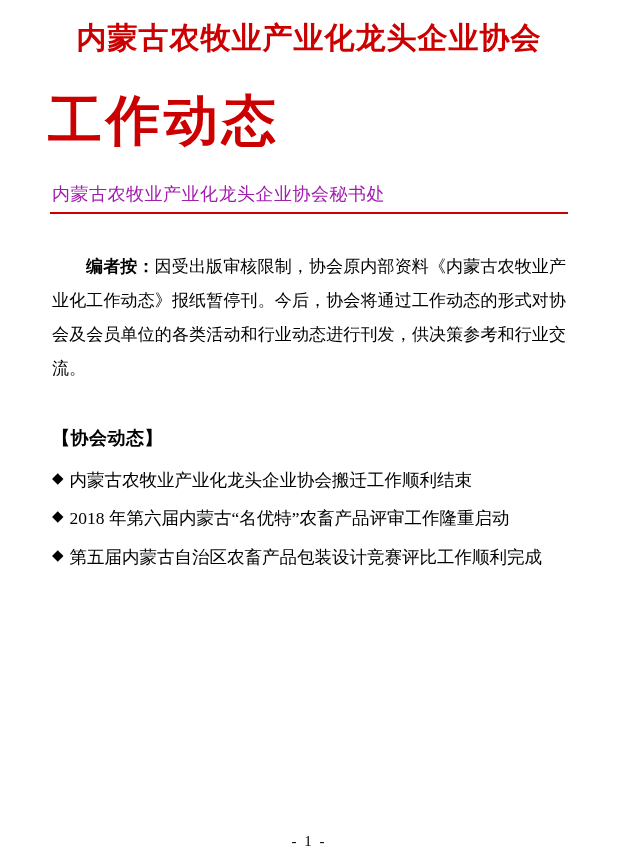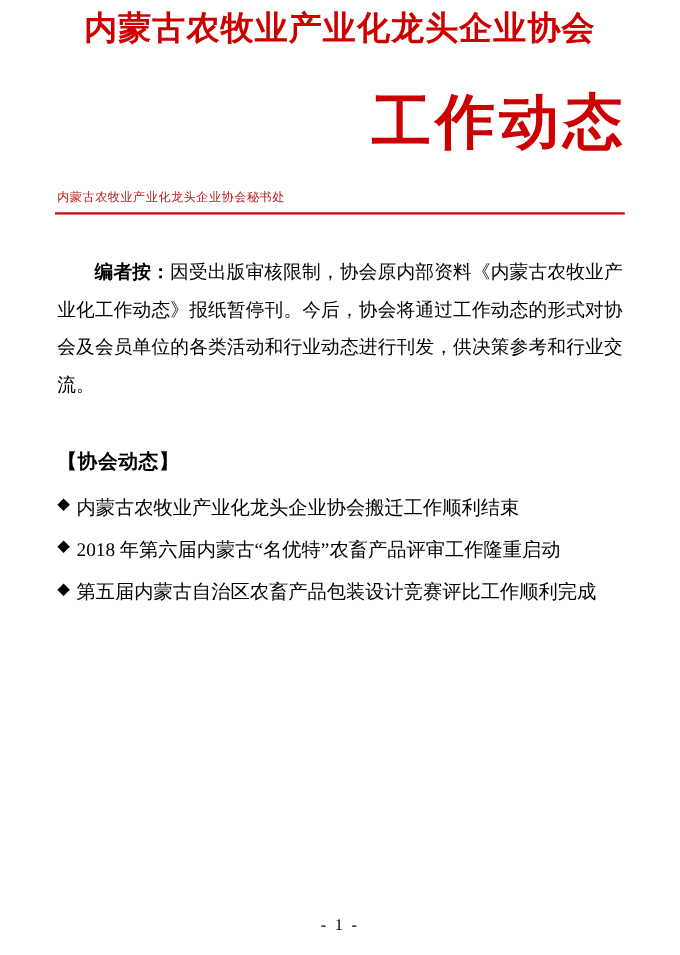--- a/index.html
+++ b/index.html
@@ -21,49 +21,49 @@
     box-sizing: border-box;
     padding: 0 48px;
     position: relative;
   }
   .masthead {
     text-align: center;
     color: #cc0000;
     font-weight: bold;
     font-size: 30px;
     letter-spacing: 1px;
-    padding-top: 10px;
+    padding-top: 20px;
     line-height: 1.2;
-    font-family: Liberation Mono, monospace;
+    font-family: Liberation Serif, serif;
   }
   .bulletin-title {
-    text-align: right;
+    text-align: left;
     color: #cc0000;
     font-weight: bold;
     font-size: 54px;
     letter-spacing: 4px;
     margin-top: 34px;
     line-height: 1.15;
   }
   .issue-line {
     text-align: center;
     font-size: 17px;
     font-weight: bold;
     margin-top: 42px;
     letter-spacing: 1px;
     color: #000;
   }
   .meta-row {
     display: flex;
     justify-content: space-between;
     align-items: flex-end;
-    font-size: 11px;
+    font-size: 18px;
     margin-top: 30px;
     padding: 0 4px 6px 4px;
-    color: #b91c1c;
+    color: #a21caf;
   }
   .meta-left {
     letter-spacing: 0.5px;
   }
   .meta-right {
     letter-spacing: 0.5px;
     padding-right: 8px;
   }
   .red-rule {
     height: 2px;

